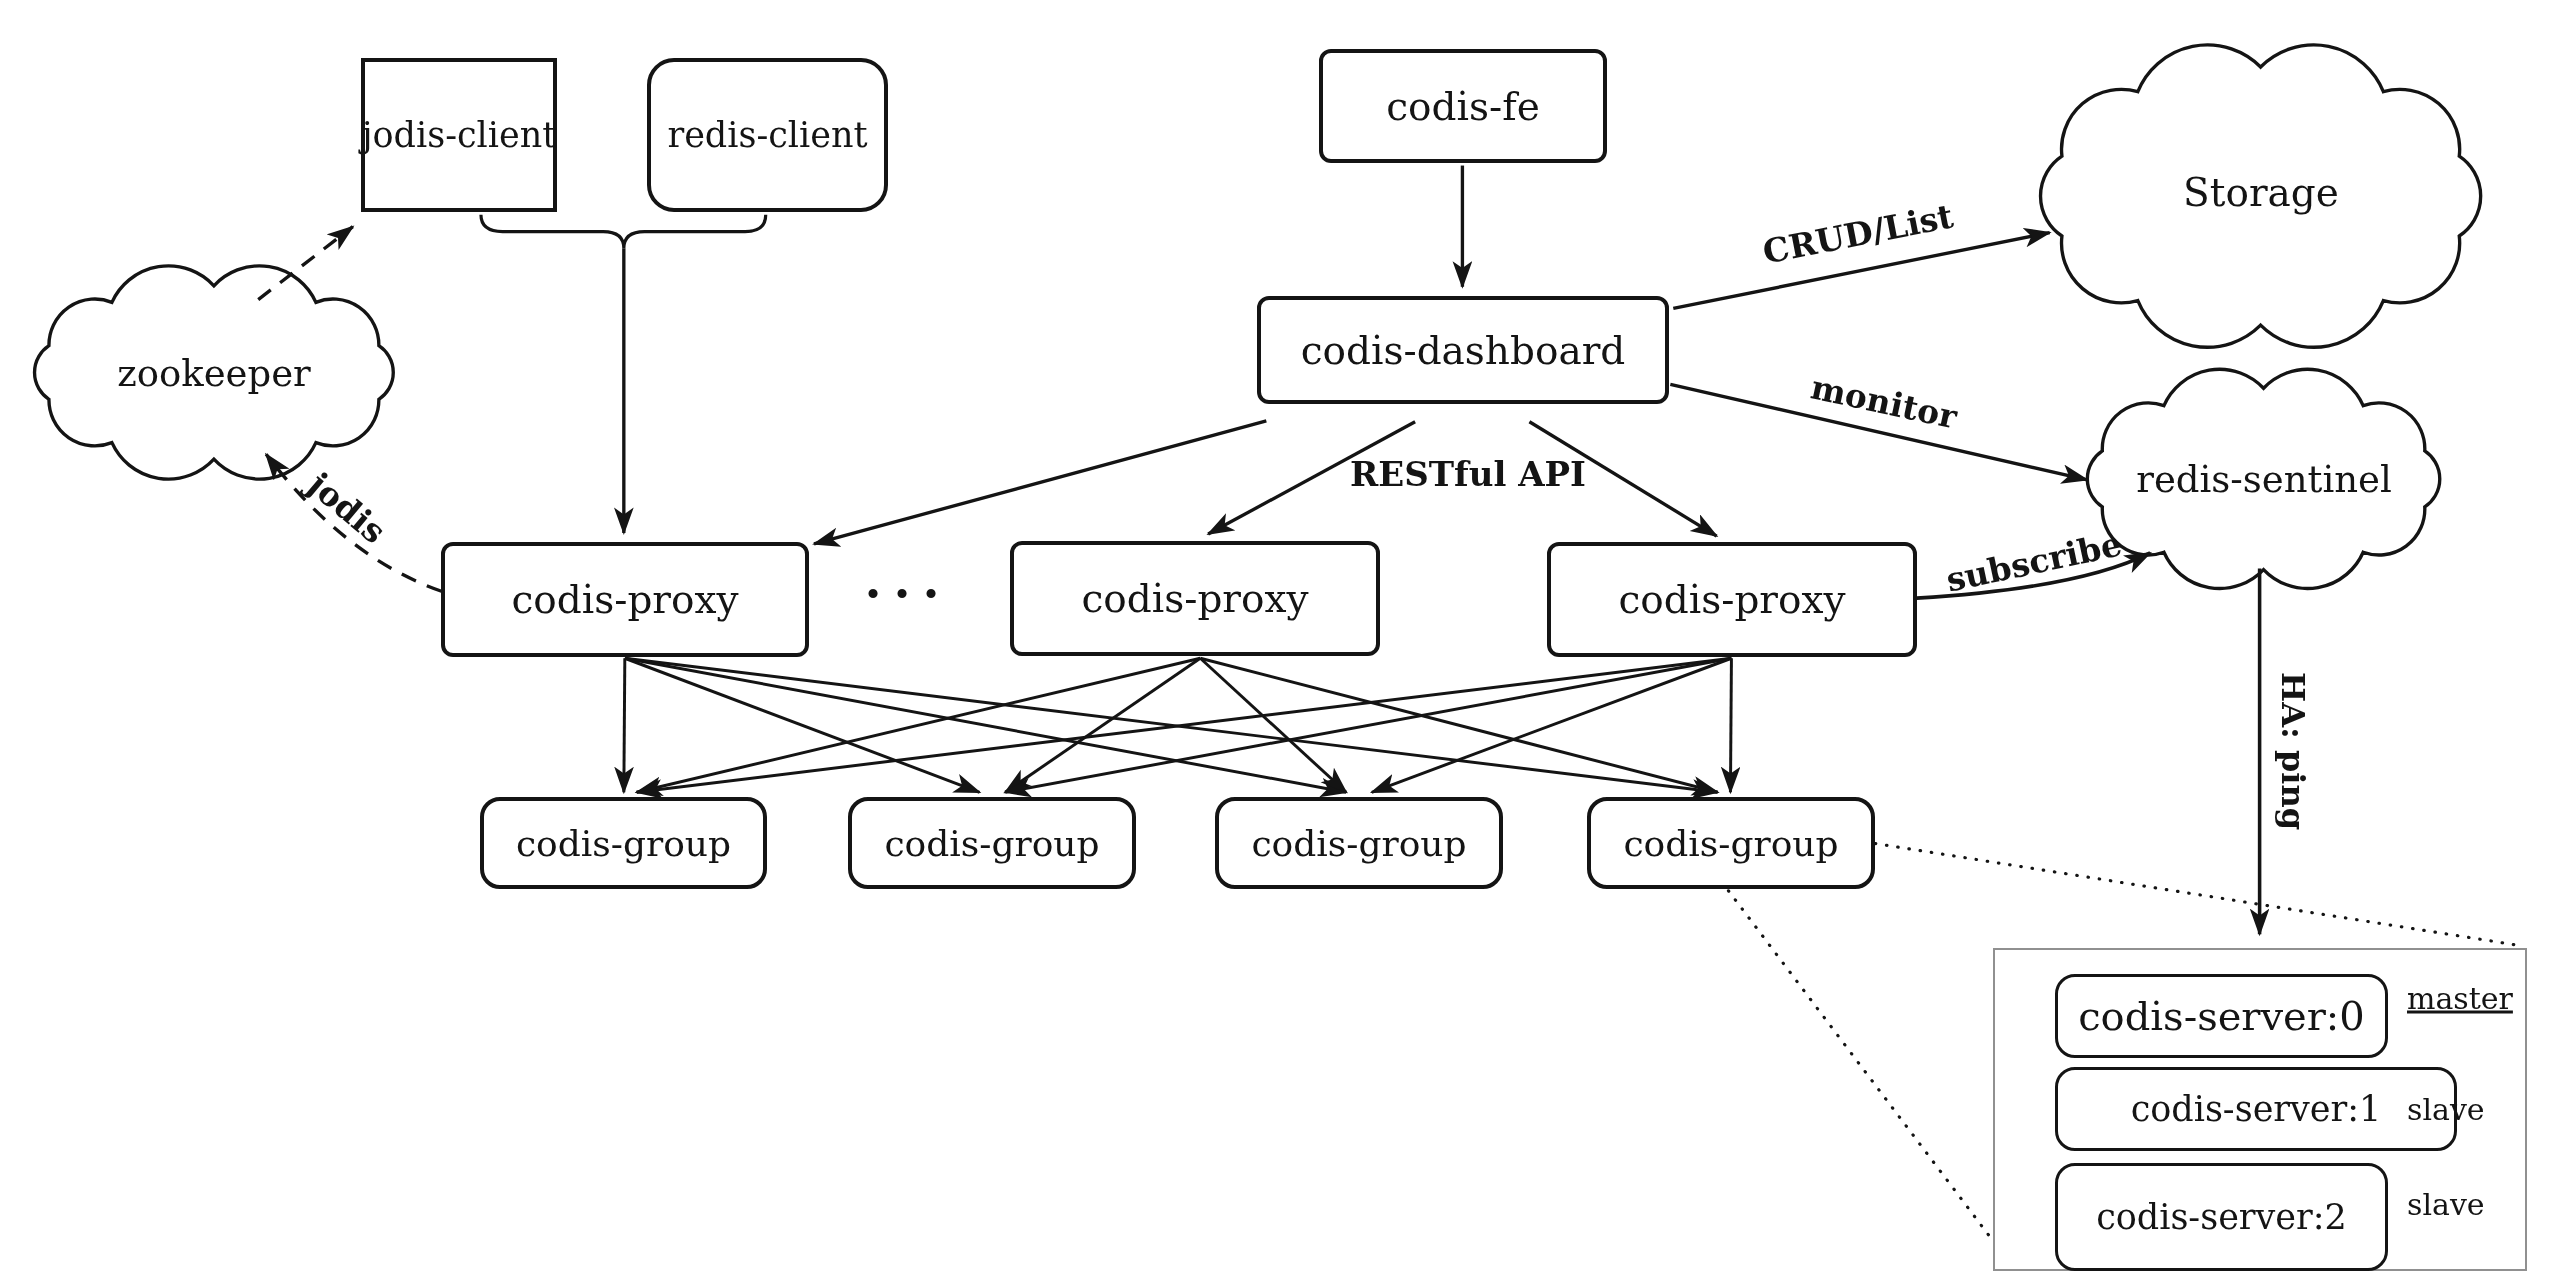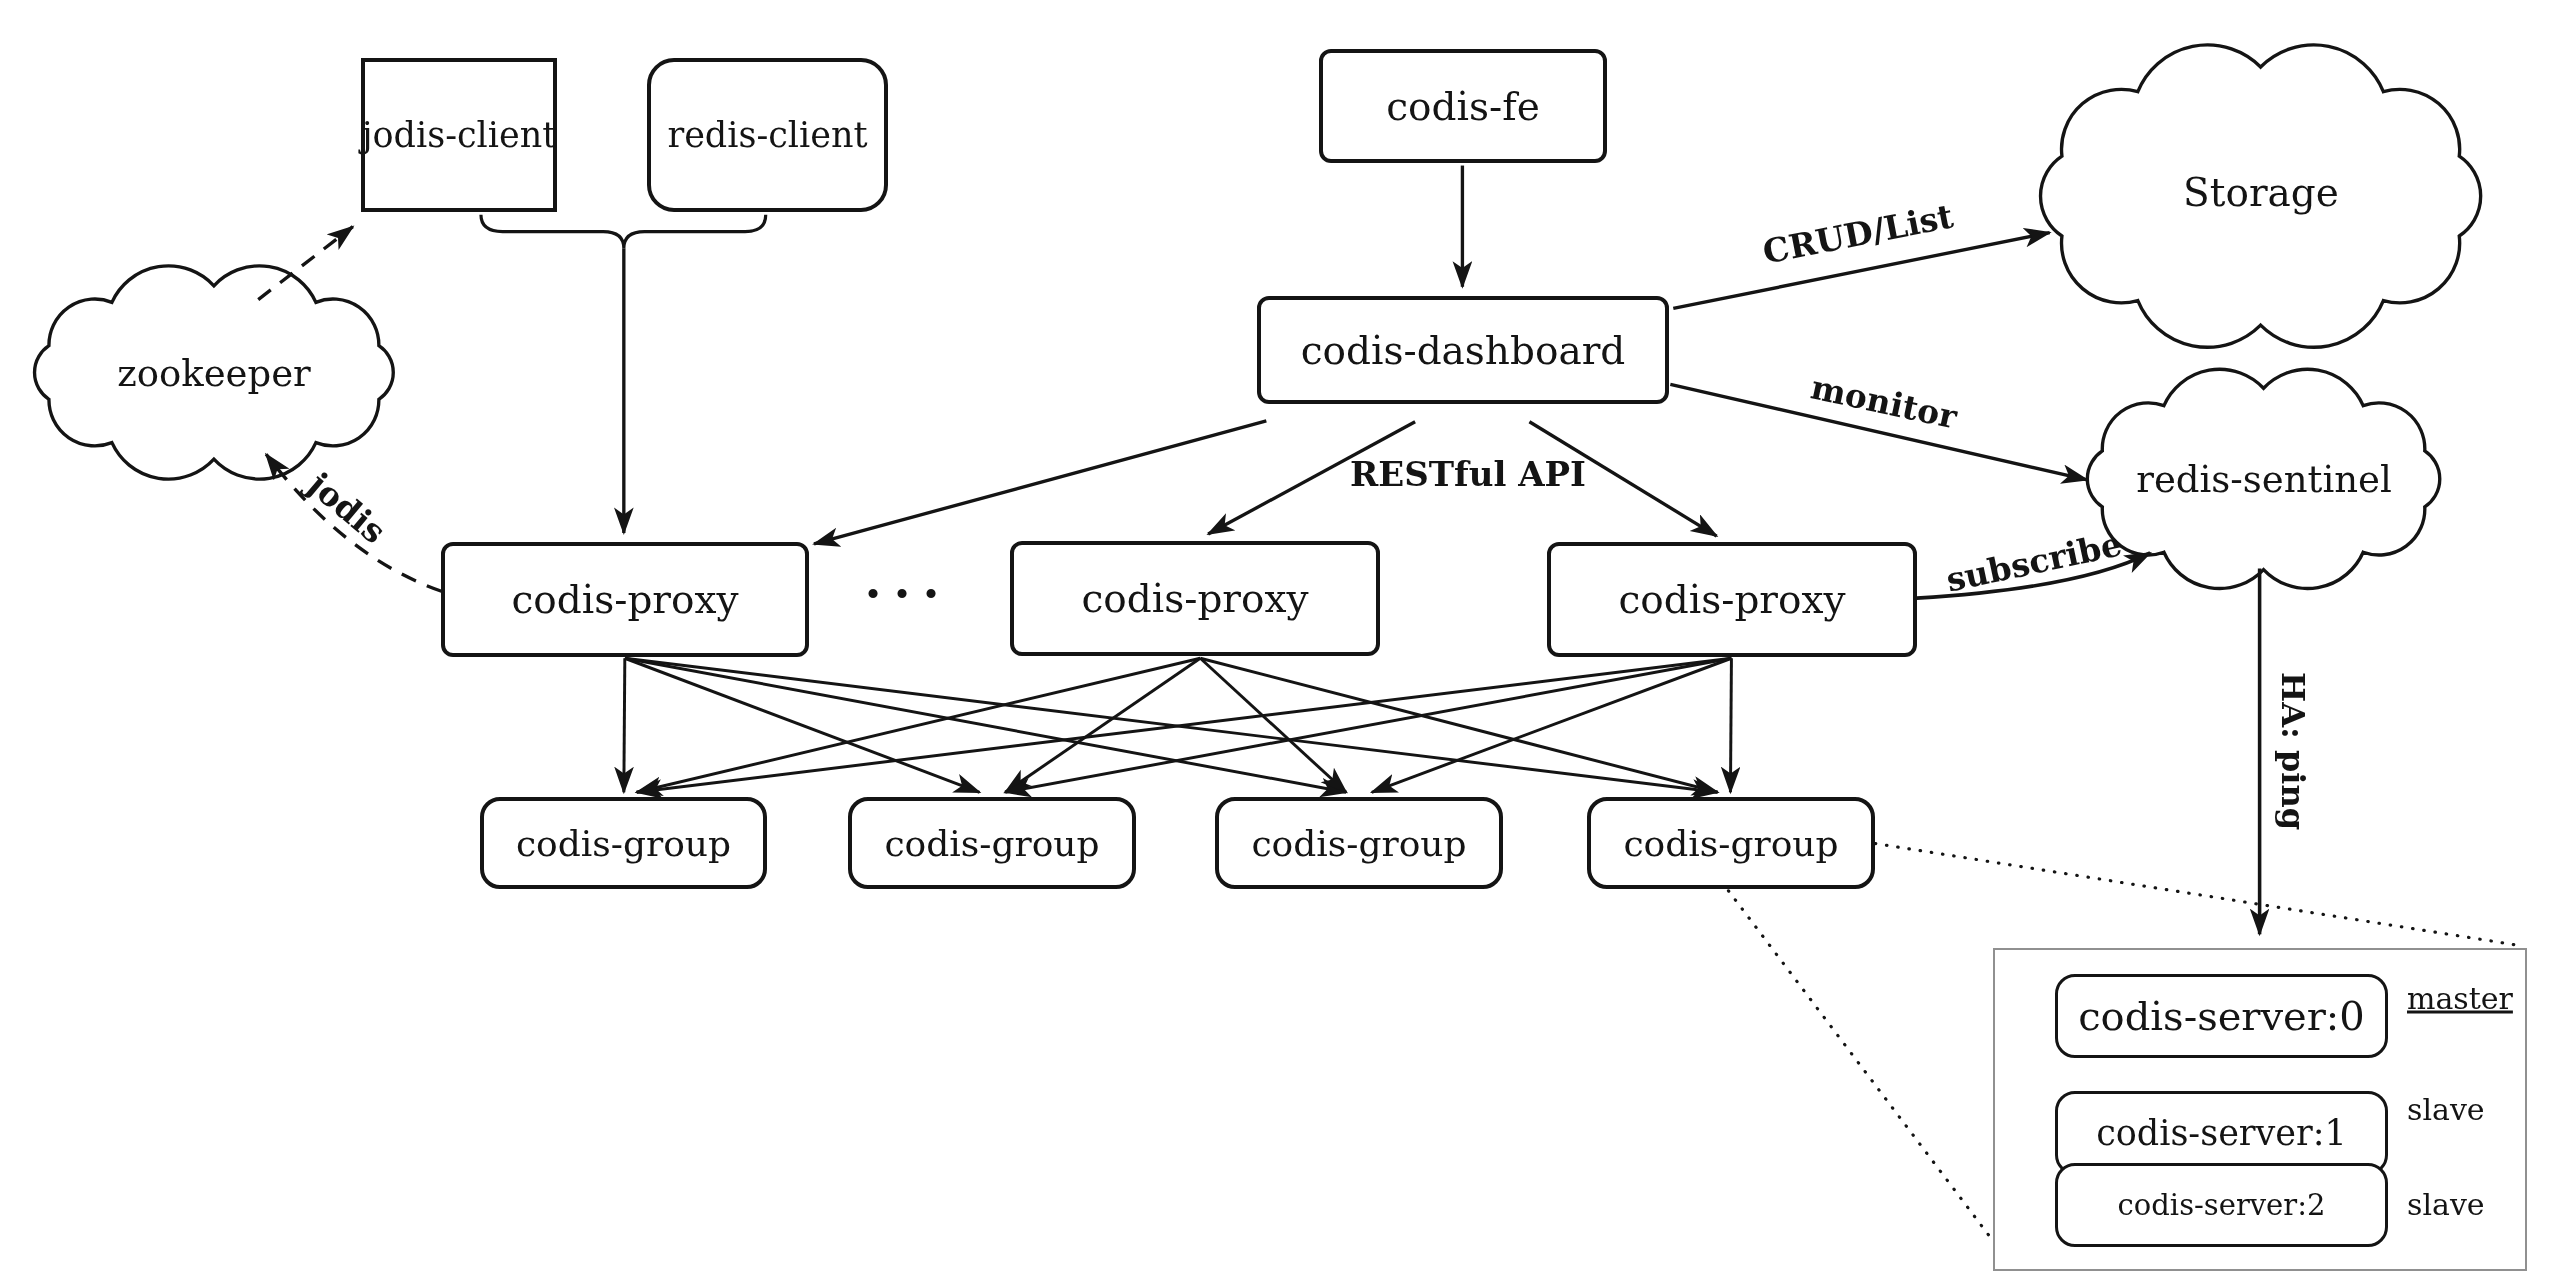--- a/index.html
+++ b/index.html
@@ -109,24 +109,24 @@
   </div>
 
   <div class="cloud-label" style="left:214px;top:373px;">zookeeper</div>
   <div class="cloud-label" style="left:2261px;top:192px;font-size:39px;">Storage</div>
   <div class="cloud-label" style="left:2264px;top:479px;">redis-sentinel</div>
 
   <div class="container" style="left:1993px;top:948px;width:534px;height:323px;"></div>
   <div class="box r20" style="left:2055px;top:974px;width:333px;height:84px;font-size:40px;border-width:3.4px;">
     <span>codis-server:0</span>
   </div>
-  <div class="box r20" style="left:2055px;top:1067px;width:333px;height:84px;font-size:35px;border-width:3.4px;margin-top:24px;">
+  <div class="box r20" style="left:2055px;top:1067px;width:402px;height:84px;font-size:35px;border-width:3.4px;">
     <span>codis-server:1</span>
   </div>
-  <div class="box r20" style="left:2055px;top:1163px;width:333px;height:84px;font-size:29px;border-width:3.4px;">
+  <div class="box r20" style="left:2055px;top:1163px;width:333px;height:108px;font-size:35px;border-width:3.4px;">
     <span>codis-server:2</span>
   </div>
   <div class="role" style="left:2407px;top:998px;text-decoration:underline;">master</div>
   <div class="role" style="left:2407px;top:1109px;">slave</div>
   <div class="role" style="left:2407px;top:1204px;">slave</div>
 
   <div class="elabel" style="left:1858px;top:234px;transform:translate(-50%,-50%) rotate(-11deg);">CRUD/List</div>
   <div class="elabel" style="left:1884px;top:402px;transform:translate(-50%,-50%) rotate(12deg);">monitor</div>
   <div class="elabel" style="left:1468px;top:474px;transform:translate(-50%,-50%);font-size:34px;">RESTful API</div>
   <div class="elabel" style="left:2034px;top:562px;transform:translate(-50%,-50%) rotate(-12deg);">subscribe</div>

